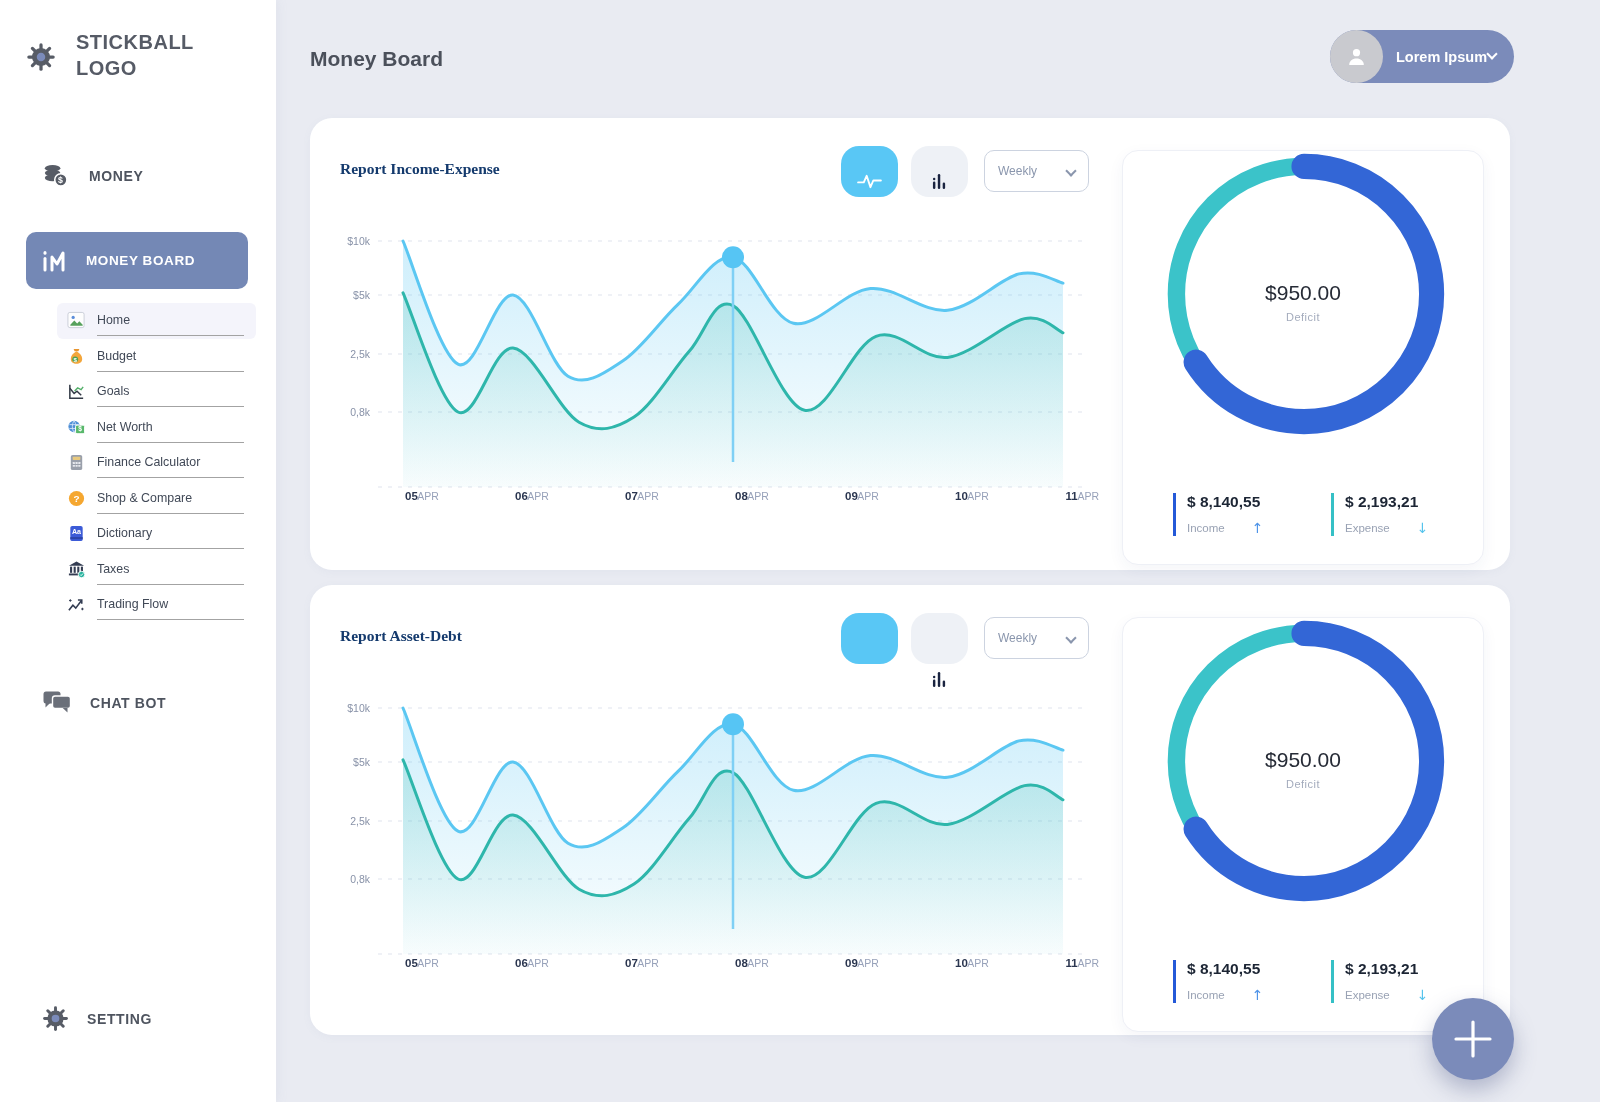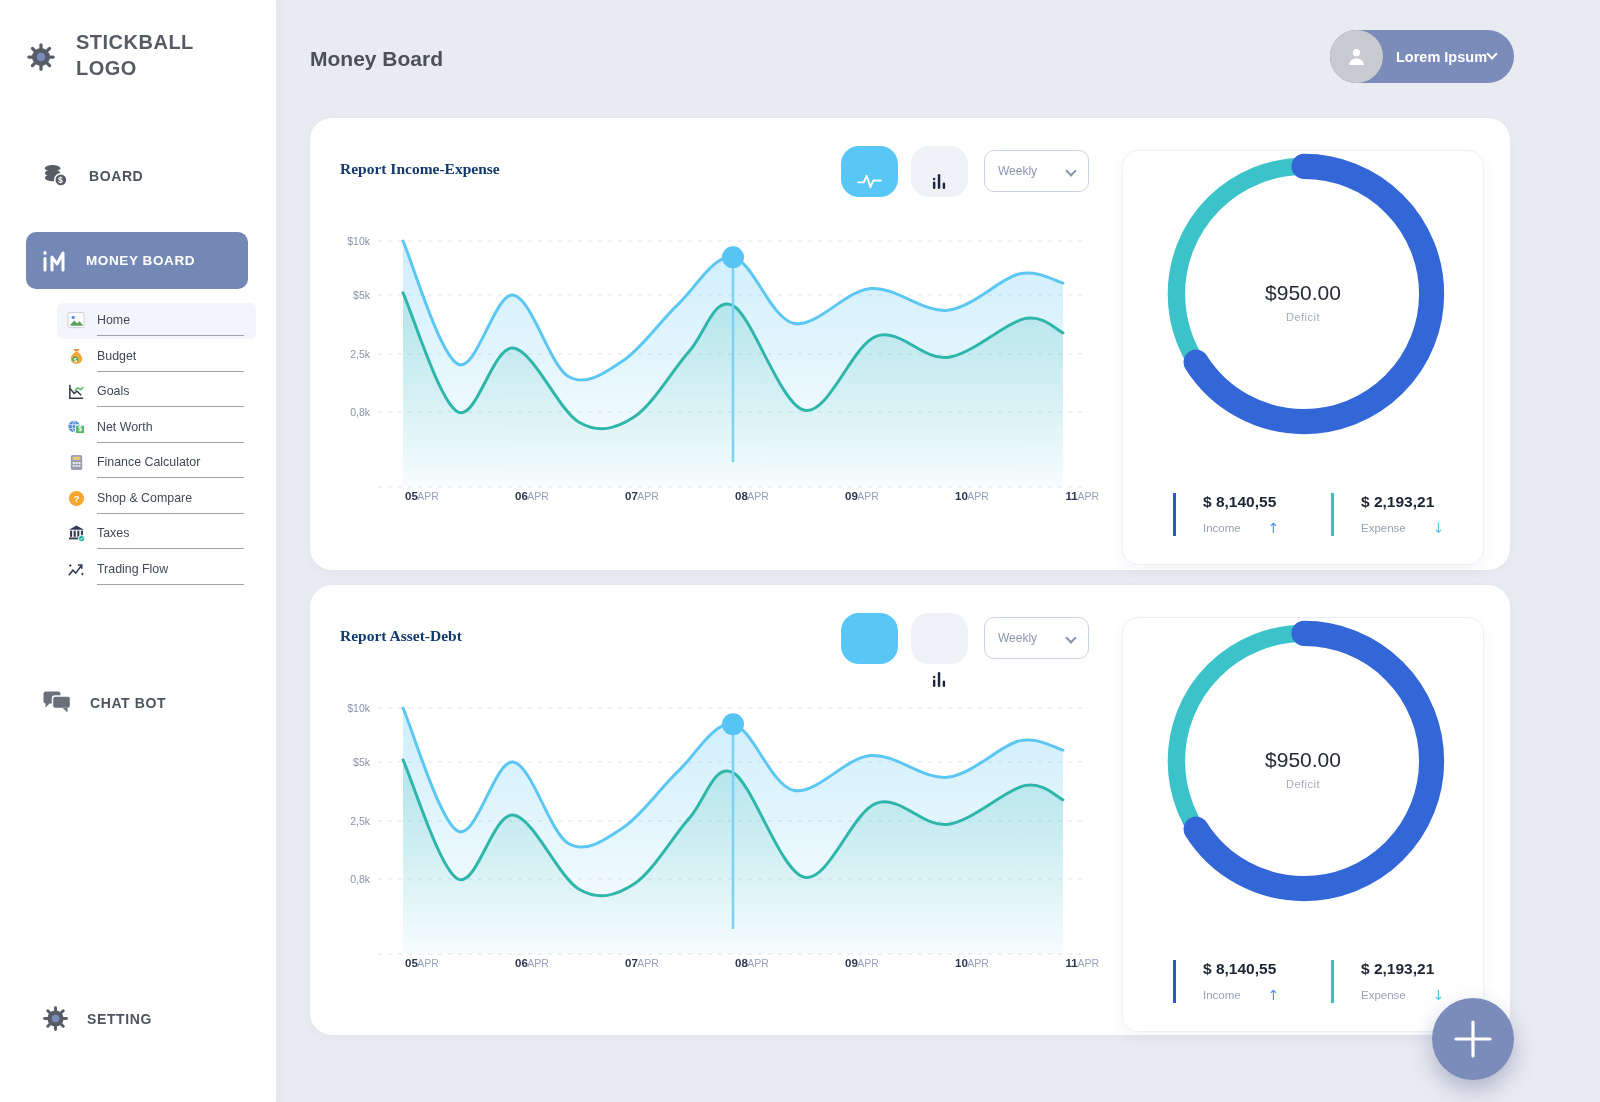--- a/index.html
+++ b/index.html
@@ -52,21 +52,21 @@
   .x-axis span{position:absolute;width:80px;text-align:center;font-size:10.5px;color:#97a1b9;white-space:nowrap;}
   .x-axis b{color:#2b3650;font-size:11.5px;margin-left:17px;}
 
   
   .panel{position:absolute;left:812px;top:32px;width:362px;height:415px;border:1px solid #eef0f6;border-radius:16px;background:#fff;box-shadow:0 5px 16px rgba(40,60,120,.05);}
   .donut{position:absolute;left:36px;top:-2px;width:290px;height:290px;overflow:visible;}
   .ring-bg{fill:none;stroke-width:18;}
   .ring-fg{fill:none;stroke-width:26;stroke-linecap:round;}
   .deficit-value{position:absolute;left:0;top:130px;width:100%;text-align:center;font-size:21px;color:#262b36;}
   .deficit-label{position:absolute;left:0;top:160px;width:100%;text-align:center;font-size:11px;color:#a3abbc;letter-spacing:.5px;}
-  .stat{position:absolute;top:342px;padding-left:27px;}
+  .stat{position:absolute;top:342px;padding-left:11px;}
   .stat-income{left:50px;border-left:3px solid #2459d8;}
   .stat-expense{left:208px;border-left:3px solid #35c0c6;}
   .stat-value{font-size:15.5px;font-weight:bold;color:#1c2534;}
   .stat-sub{margin-top:9px;display:flex;align-items:center;gap:27px;text-align:right;}
   .stat-label{font-size:11.5px;color:#99a2b4;}
   .arrow{font-size:14px;font-family:"DejaVu Sans",sans-serif;}
   .arrow.up{color:#4f94e8;}
   .arrow.down{color:#55c3ec;}
 
   .fab{position:absolute;left:1432px;top:998px;width:82px;height:82px;border-radius:50%;background:#7b8bba;border:none;cursor:pointer;display:flex;align-items:center;justify-content:center;box-shadow:0 10px 22px rgba(70,80,130,.35);}
@@ -98,21 +98,21 @@
     <div class="section-row study-row">
       <svg viewBox="0 0 32 32" width="31" height="31">
         <g fill="#575c66">
           <ellipse cx="13" cy="8.5" rx="8" ry="3.4"></ellipse>
           <ellipse cx="13" cy="13.5" rx="8" ry="3.4"></ellipse>
           <ellipse cx="13" cy="18.5" rx="8" ry="3.4"></ellipse>
         </g>
         <circle cx="21.5" cy="20.5" r="6.3" fill="#575c66" stroke="#ffffff" stroke-width="1.6"></circle>
         <text x="21.5" y="23.6" font-size="9" fill="#fff" text-anchor="middle" font-weight="bold">$</text>
       </svg>
-      <span>BOARD</span>
+      <span>MONEY</span>
     </div>
 
     <button class="mb-btn">
       <svg viewBox="0 0 28 24" width="28" height="24">
         <g stroke="#fff" stroke-width="3" fill="none" stroke-linecap="round" stroke-linejoin="round">
           <line x1="4" y1="9.5" x2="4" y2="21"></line>
           <line x1="4" y1="3.5" x2="4" y2="4.2"></line>
           <path d="M11 21 V8 l5 7 6-11 v17"></path>
         </g>
       </svg>
@@ -180,20 +180,30 @@
         <span class="sub-label">Finance Calculator</span>
       </div>
       <div class="sub-item">
         <span class="sub-icon">
           <svg viewBox="0 0 20 20" width="19" height="19">
             <circle cx="10" cy="10" r="8" fill="#f5a730"></circle>
             <text x="10" y="13.6" font-size="10.5" fill="#fff" text-anchor="middle" font-weight="bold">?</text>
           </svg>
         </span>
         <span class="sub-label">Shop &amp; Compare</span>
+      </div>
+      <div class="sub-item">
+        <span class="sub-icon">
+          <svg viewBox="0 0 20 20" width="19" height="19">
+            <rect x="3.5" y="2" width="13" height="16" rx="2" fill="#3c5bd7"></rect>
+            <rect x="3.5" y="13.8" width="13" height="2.1" fill="#2c44a8"></rect>
+            <text x="10" y="11" font-size="7.5" fill="#fff" text-anchor="middle" font-weight="bold">Aa</text>
+          </svg>
+        </span>
+        <span class="sub-label">Dictionary</span>
       </div>
       <div class="sub-item">
         <span class="sub-icon">
           <svg viewBox="0 0 20 20" width="19" height="19">
             <g fill="#333c52">
               <path d="M10 1.5 L18 6 H2z"></path>
               <rect x="3.2" y="7" width="2.2" height="6.5"></rect>
                 <rect x="7" y="7" width="2.2" height="6.5"></rect>
                 <rect x="10.8" y="7" width="2.2" height="6.5"></rect>
                 <rect x="14.6" y="7" width="2.2" height="6.5"></rect>

